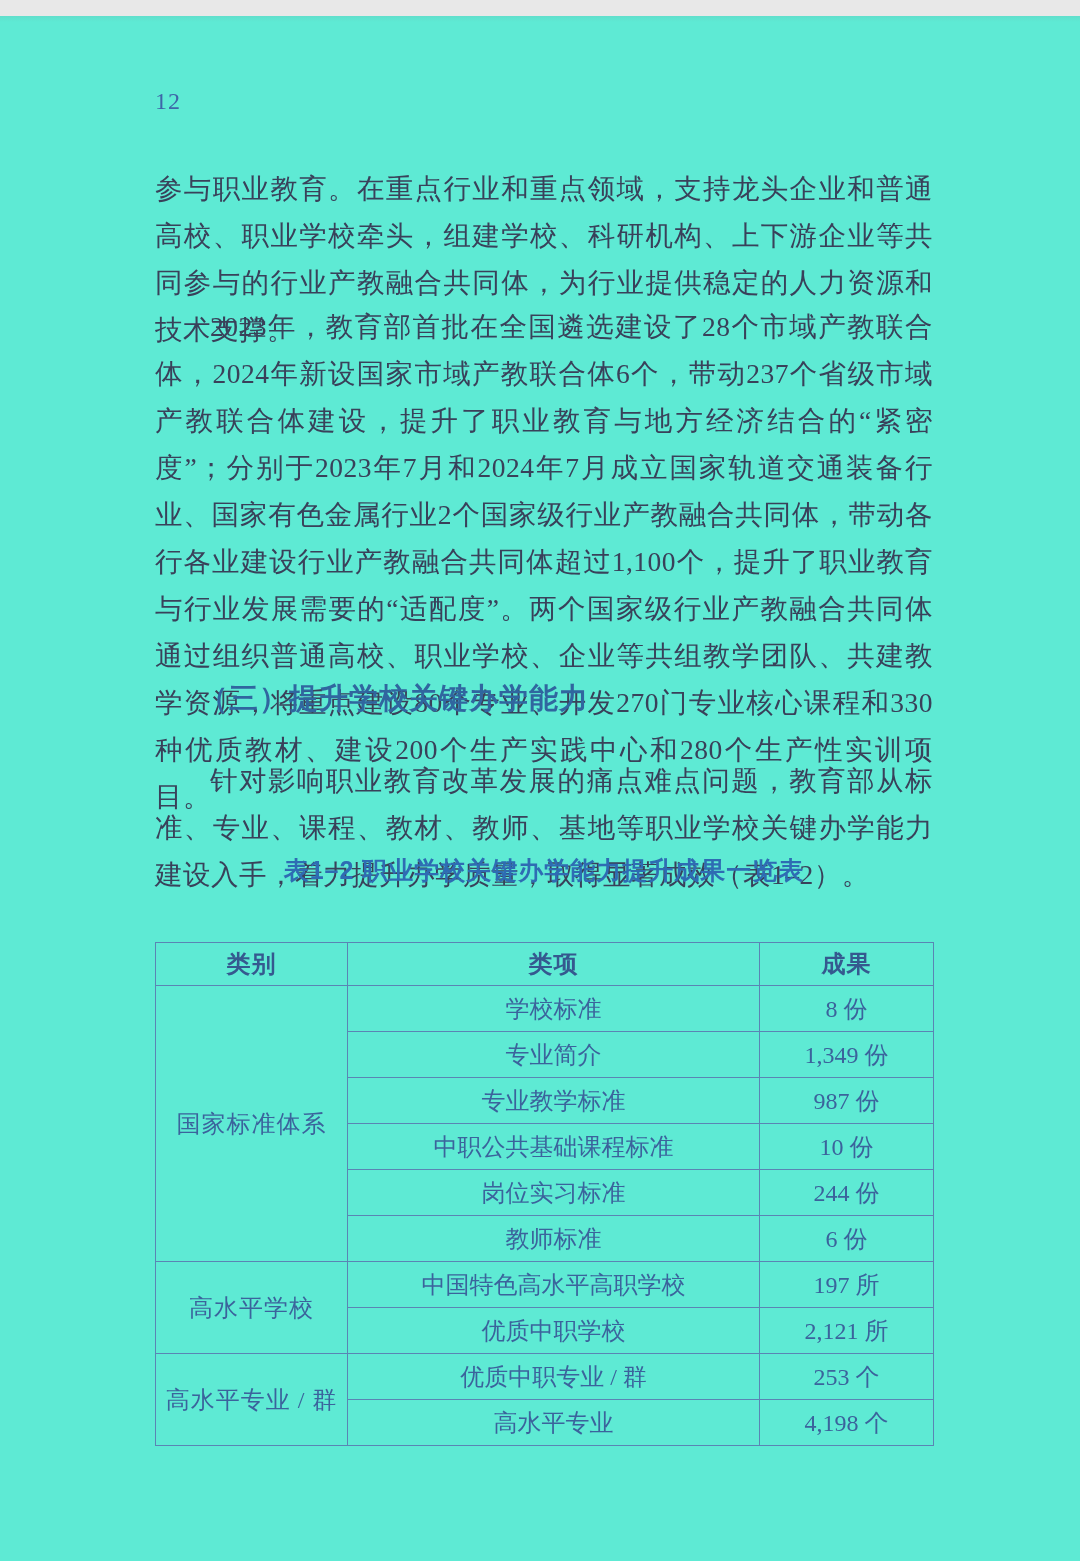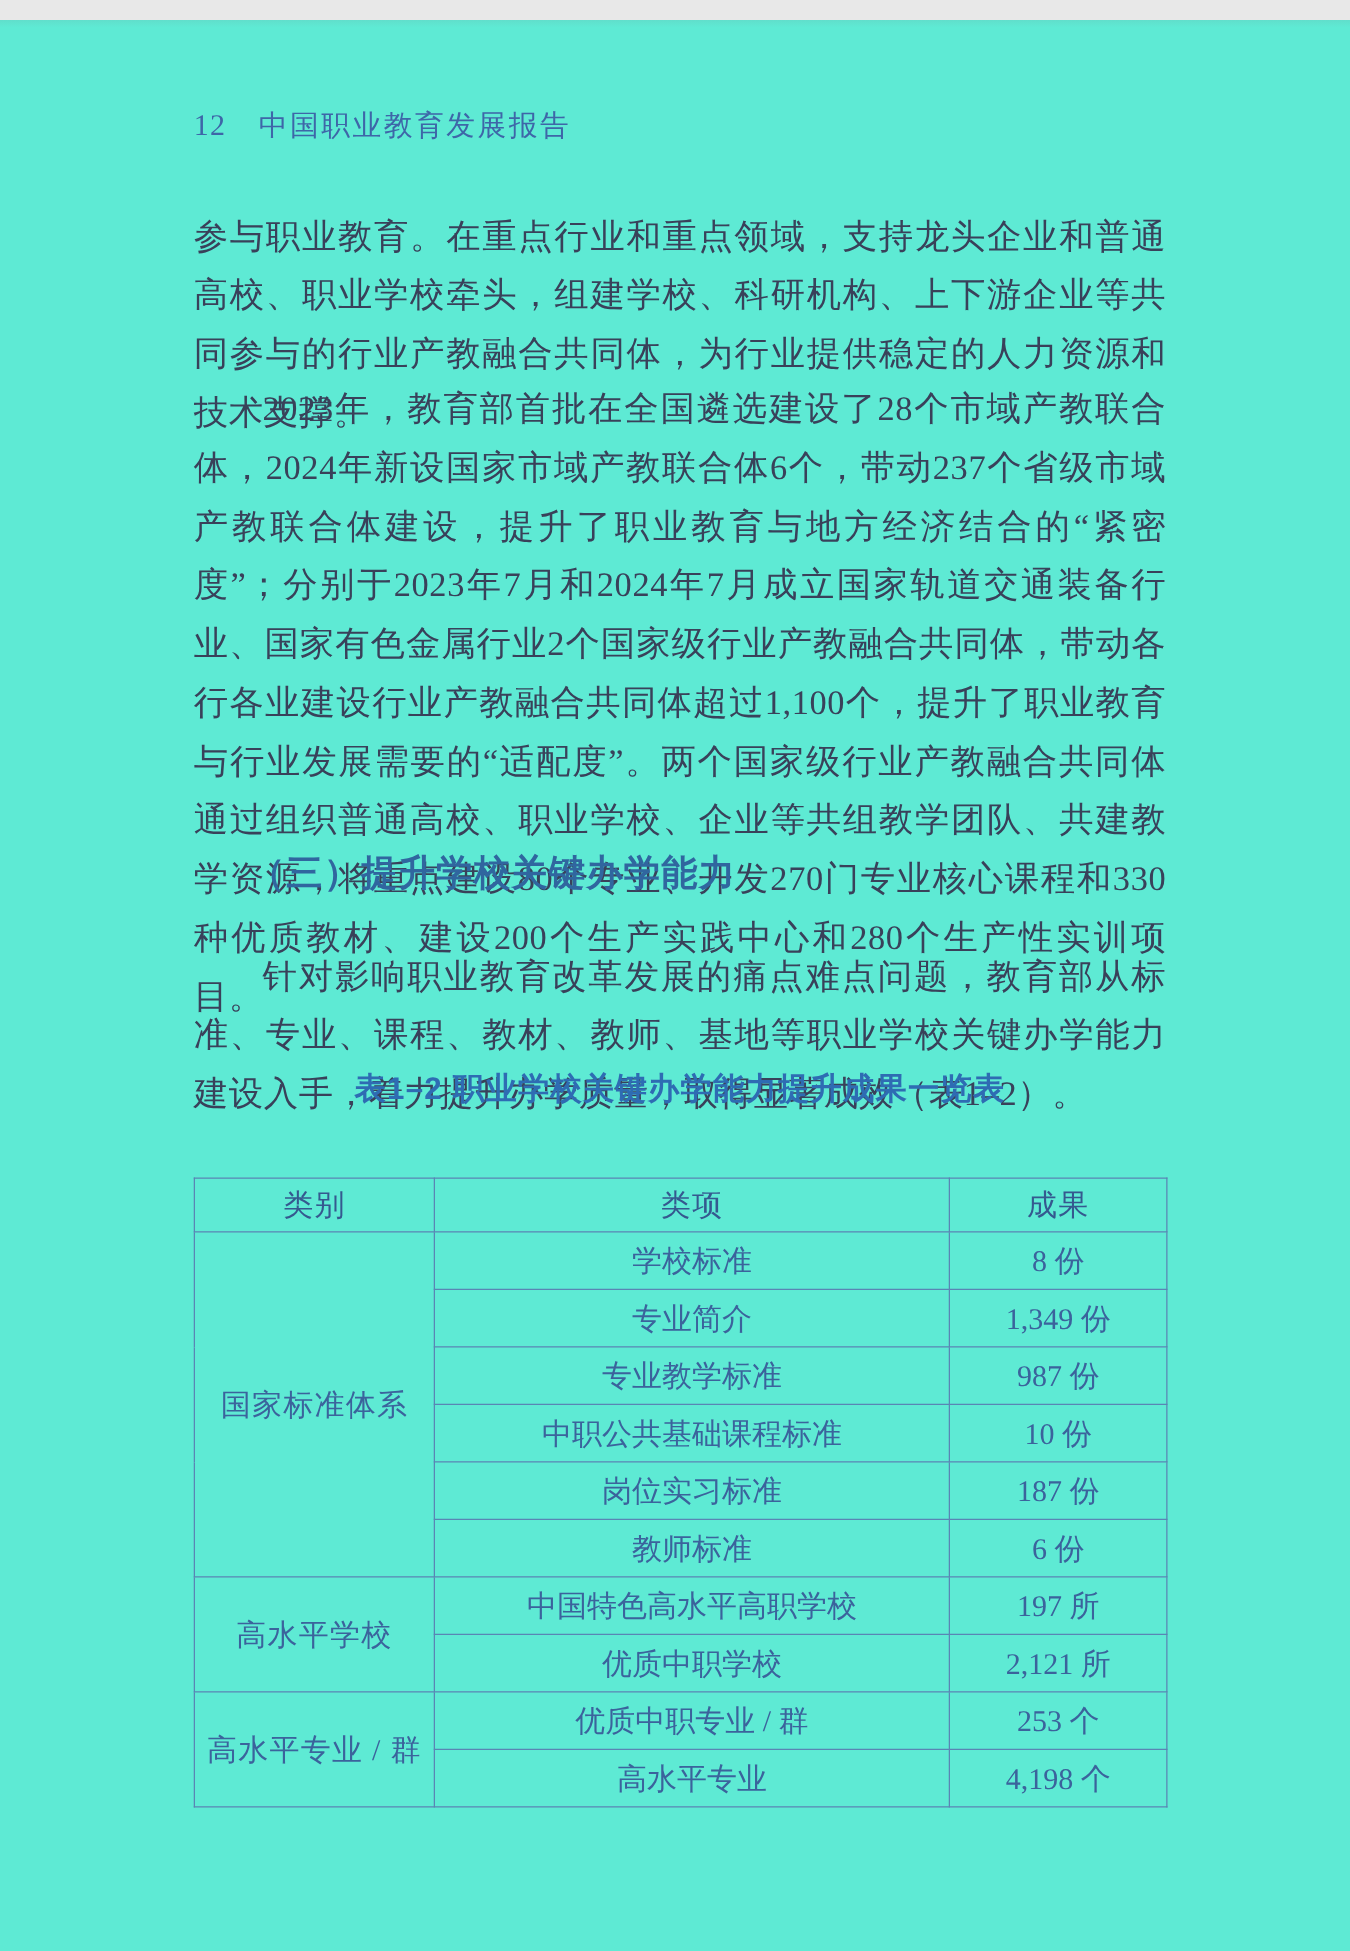--- a/index.html
+++ b/index.html
@@ -105,40 +105,39 @@
   table.results th,
   table.results td {
     border: 1px solid #5a85b4;
     text-align: center;
     vertical-align: middle;
     padding: 0 4px;
     overflow: hidden;
   }
   table.results th {
     height: 42px;
-    font-weight: normal;
+    font-weight: bold;
     color: #35598f;
     font-size: 24px;
     letter-spacing: 1px;
   }
   table.results td {
     height: 45px;
   }
   table.results td.cat {
     letter-spacing: 1px;
   }
 </style>
 </head>
 <body>
 
 <div class="page">
 
   <div class="running-head">
     <span class="pagenum">12</span>
-    <span class="rtitle">中国职业教育发展报告</span>
   </div>
 
   <div class="content">
 
     <p class="para p1">参与职业教育。在重点行业和重点领域，支持龙头企业和普通高校、职业学校牵头，组建学校、科研机构、上下游企业等共同参与的行业产教融合共同体，为行业提供稳定的人力资源和技术支撑。</p>
 
     <p class="para indent p2">2023年，教育部首批在全国遴选建设了28个市域产教联合体，2024年新设国家市域产教联合体6个，带动237个省级市域产教联合体建设，提升了职业教育与地方经济结合的“紧密度”；分别于2023年7月和2024年7月成立国家轨道交通装备行业、国家有色金属行业2个国家级行业产教融合共同体，带动各行各业建设行业产教融合共同体超过1,100个，提升了职业教育与行业发展需要的“适配度”。两个国家级行业产教融合共同体通过组织普通高校、职业学校、企业等共组教学团队、共建教学资源，将重点建设80个专业、开发270门专业核心课程和330种优质教材、建设200个生产实践中心和280个生产性实训项目。</p>
 
     <h2 class="section-heading">（三）提升学校关键办学能力</h2>
 
@@ -172,21 +171,21 @@
         <tr>
           <td>专业教学标准</td>
           <td>987 份</td>
         </tr>
         <tr>
           <td>中职公共基础课程标准</td>
           <td>10 份</td>
         </tr>
         <tr>
           <td>岗位实习标准</td>
-          <td>187 份</td>
+          <td>244 份</td>
         </tr>
         <tr>
           <td>教师标准</td>
           <td>6 份</td>
         </tr>
 
         <tr>
           <td class="cat" rowspan="2">高水平学校</td>
           <td>中国特色高水平高职学校</td>
           <td>197 所</td>

